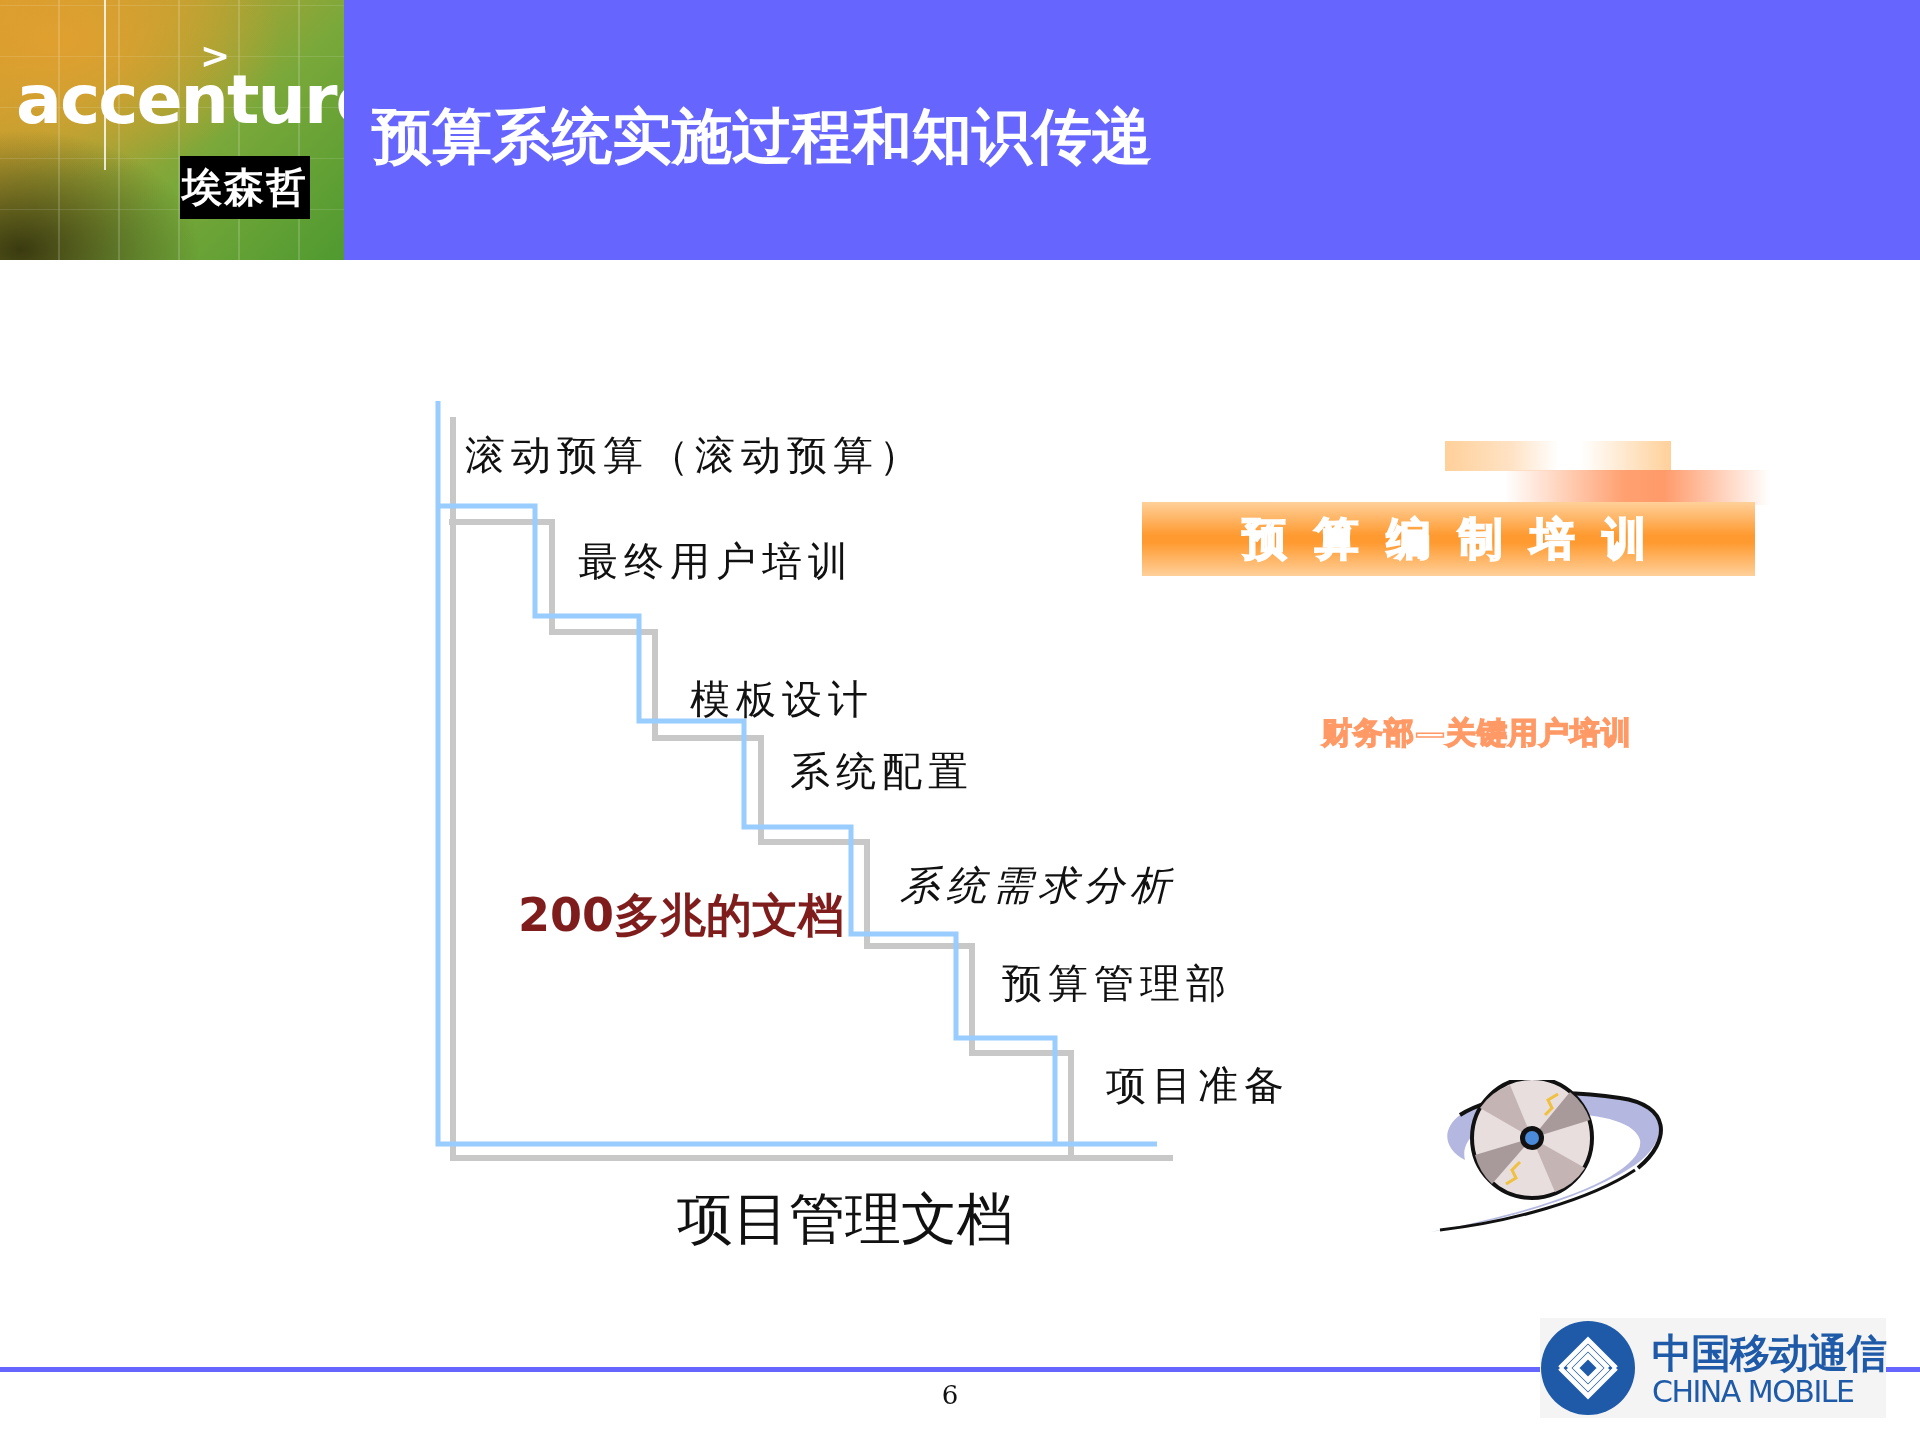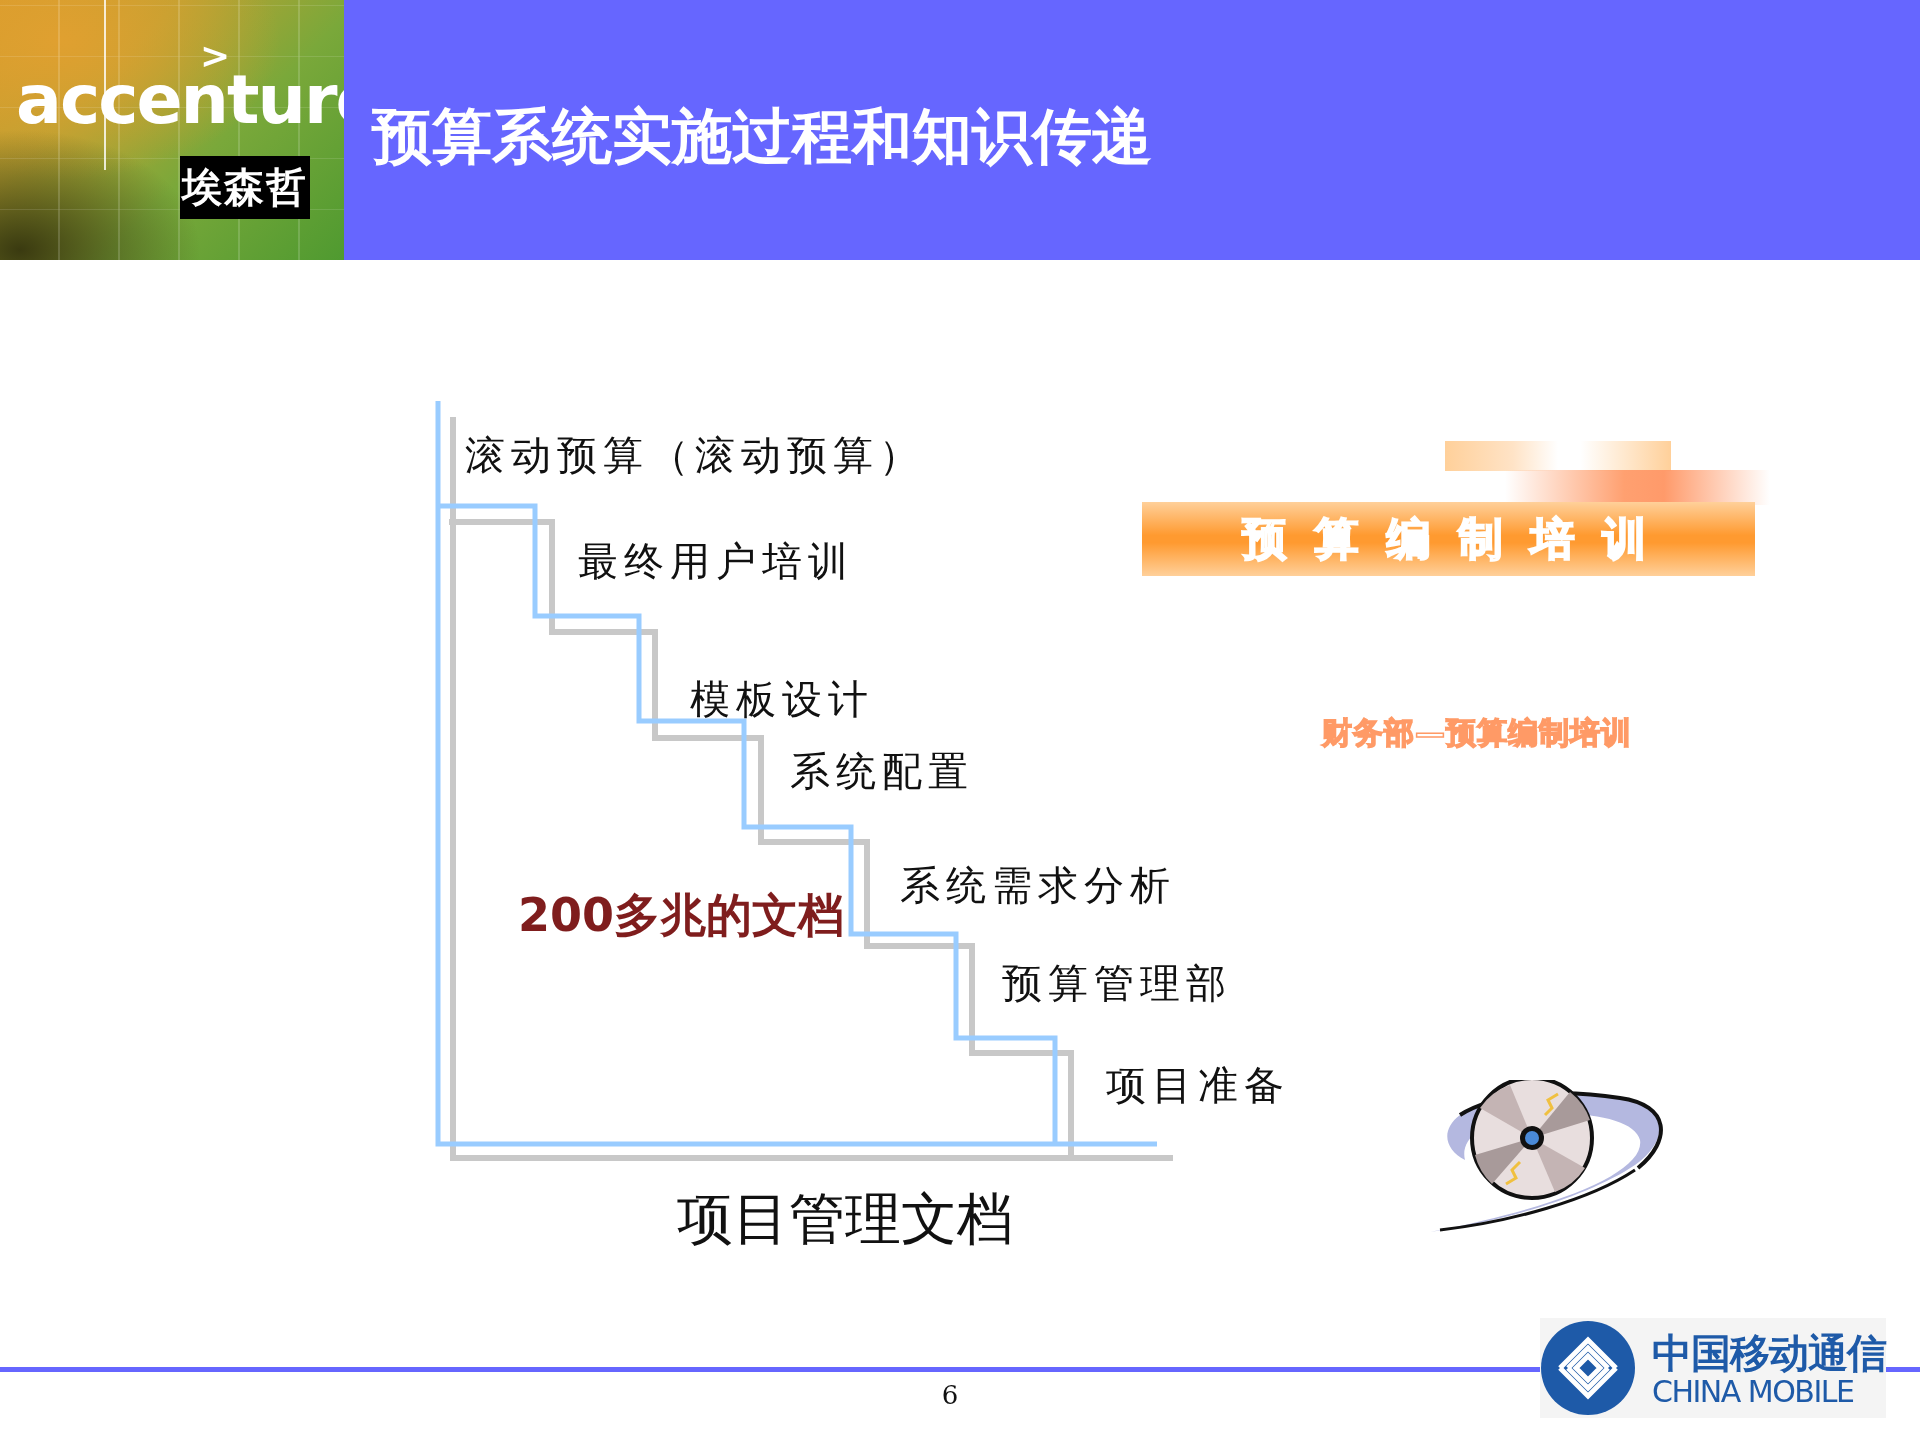--- a/index.html
+++ b/index.html
@@ -66,32 +66,32 @@
   <polyline points="453,417 453,1158 1173,1158" fill="none" stroke="#C8C8C8" stroke-width="6"></polyline>
   <polyline points="449,522 552,522 552,632 655,632 655,738 761,738 761,842 867,842 867,946 972,946 972,1053 1071,1053 1071,1158" fill="none" stroke="#C8C8C8" stroke-width="6"></polyline>
   <polyline points="438,401 438,1144 1157,1144" fill="none" stroke="#99CCFF" stroke-width="5"></polyline>
   <polyline points="438,506 535,506 535,616 639,616 639,721 744,721 744,827 851,827 851,934 956,934 956,1038 1055,1038 1055,1144" fill="none" stroke="#99CCFF" stroke-width="5"></polyline>
 </svg>
 
 <div class="abs step-label" style="left:465px;top:431px;">滚动预算（滚动预算）</div>
 <div class="abs step-label" style="left:578px;top:537px;">最终用户培训</div>
 <div class="abs step-label" style="left:690px;top:643px;margin-top:32px;">模板设计</div>
 <div class="abs step-label" style="left:790px;top:747px;">系统配置</div>
-<div class="abs step-label" style="left:900px;top:861px;">系统需求分析</div>
+<div class="abs step-label" style="left:900px;top:861px;font-style:italic;">系统需求分析</div>
 <div class="abs step-label" style="left:1002px;top:959px;">预算管理部</div>
 <div class="abs step-label" style="left:1106px;top:1061px;text-align:right;">项目准备</div>
 
 <div class="abs doc-note" style="left:518px;top:885px;">200多兆的文档</div>
 <div class="abs doc-caption" style="left:677px;top:1182px;">项目管理文档</div>
 
 <div class="abs strip-top"></div>
 <div class="abs strip-right"></div>
 <div class="abs train-banner"></div>
 <div class="abs train-text">预算编制培训</div>
-<div class="abs dept-text">财务部—预算编制培训</div>
+<div class="abs dept-text">财务部—关键用户培训</div>
 
 <svg class="abs" style="left:1420px;top:1080px;" width="265" height="160" viewBox="0 0 265 160">
   <path d="M10,152 C90,140 170,115 215,85 C250,60 250,25 200,18 C150,10 80,10 40,35 C20,50 25,70 45,80 C40,60 60,40 110,35 C170,30 215,40 220,60 C225,90 150,125 10,152 Z" fill="#b4b8e0"></path>
   <path d="M40,35 C80,10 150,10 200,18 C250,25 252,60 218,88" fill="none" stroke="#111" stroke-width="4"></path>
   <path d="M215,90 C170,120 90,142 20,150" fill="none" stroke="#111" stroke-width="3"></path>
   <circle cx="112" cy="58" r="60" fill="#e8dede" stroke="#111" stroke-width="4"></circle>
   <path d="M112,58 L150,12 A60,60 0 0,1 170,40 Z" fill="#a89a9a"></path>
   <path d="M112,58 L72,104 A60,60 0 0,1 55,75 Z" fill="#a89a9a"></path>
   <path d="M112,58 L60,28 A60,60 0 0,1 90,5 Z" fill="#c4b4b4"></path>
   <path d="M112,58 L165,88 A60,60 0 0,1 135,112 Z" fill="#c4b4b4"></path>

